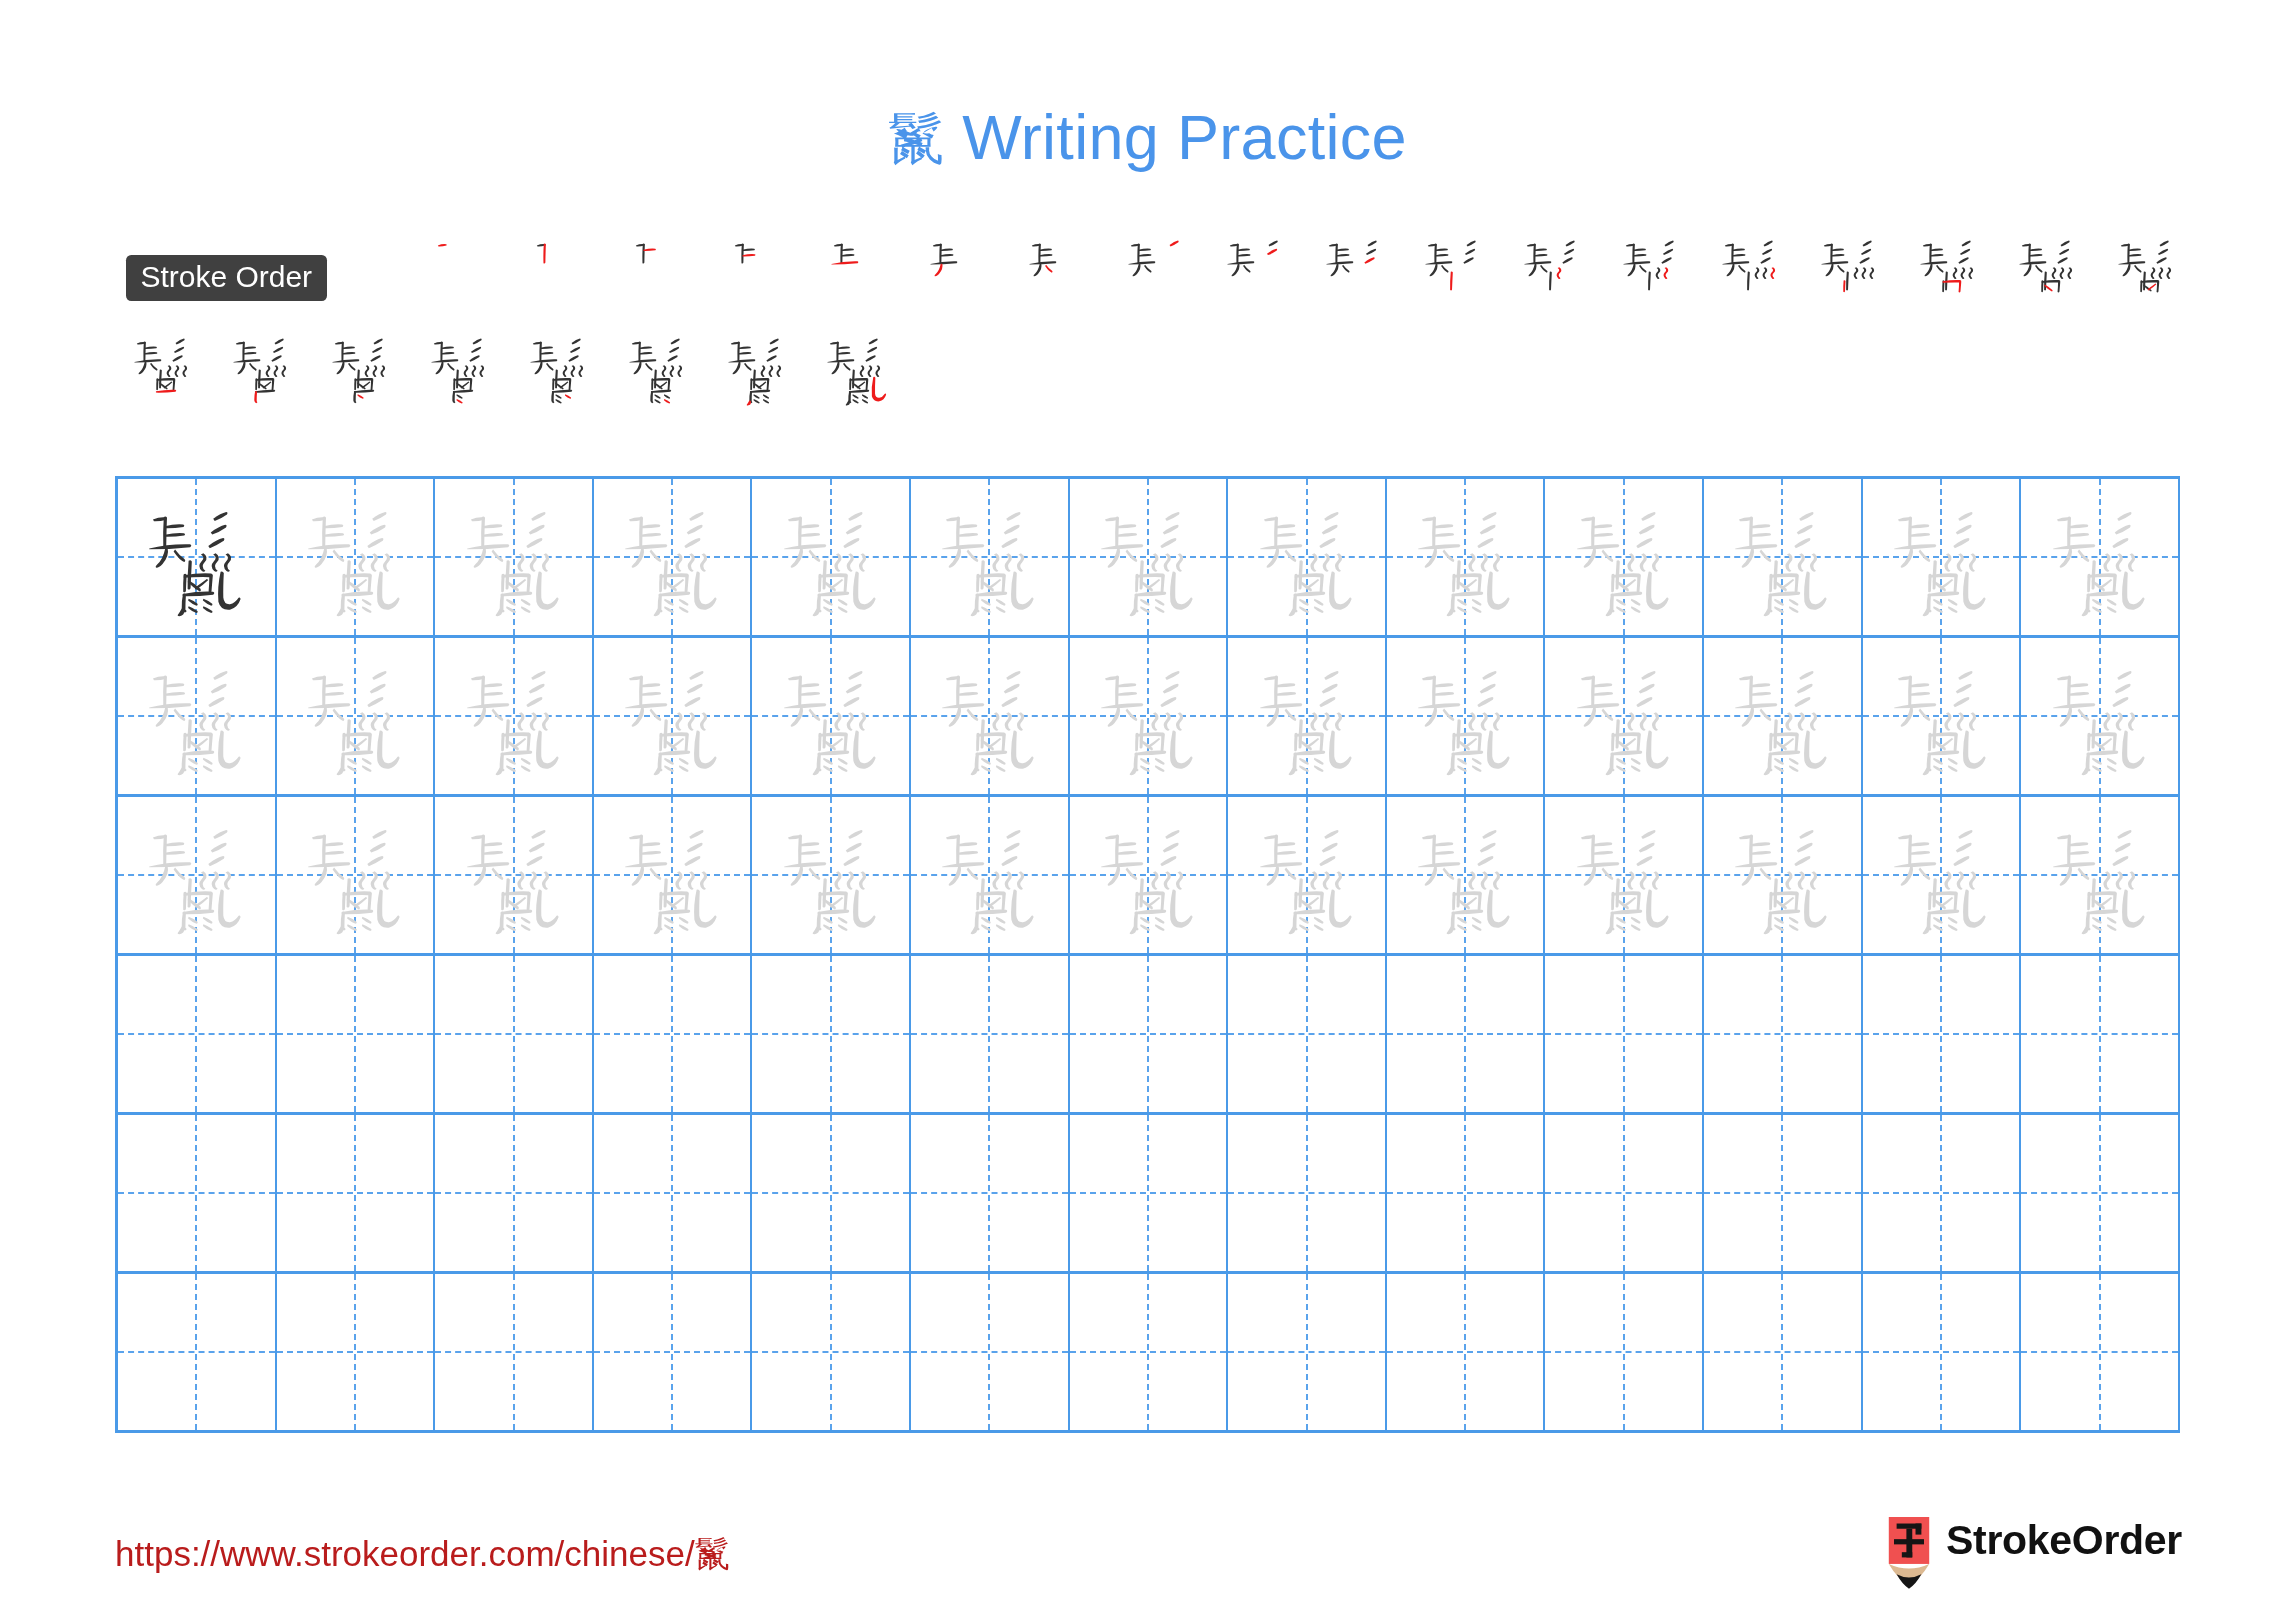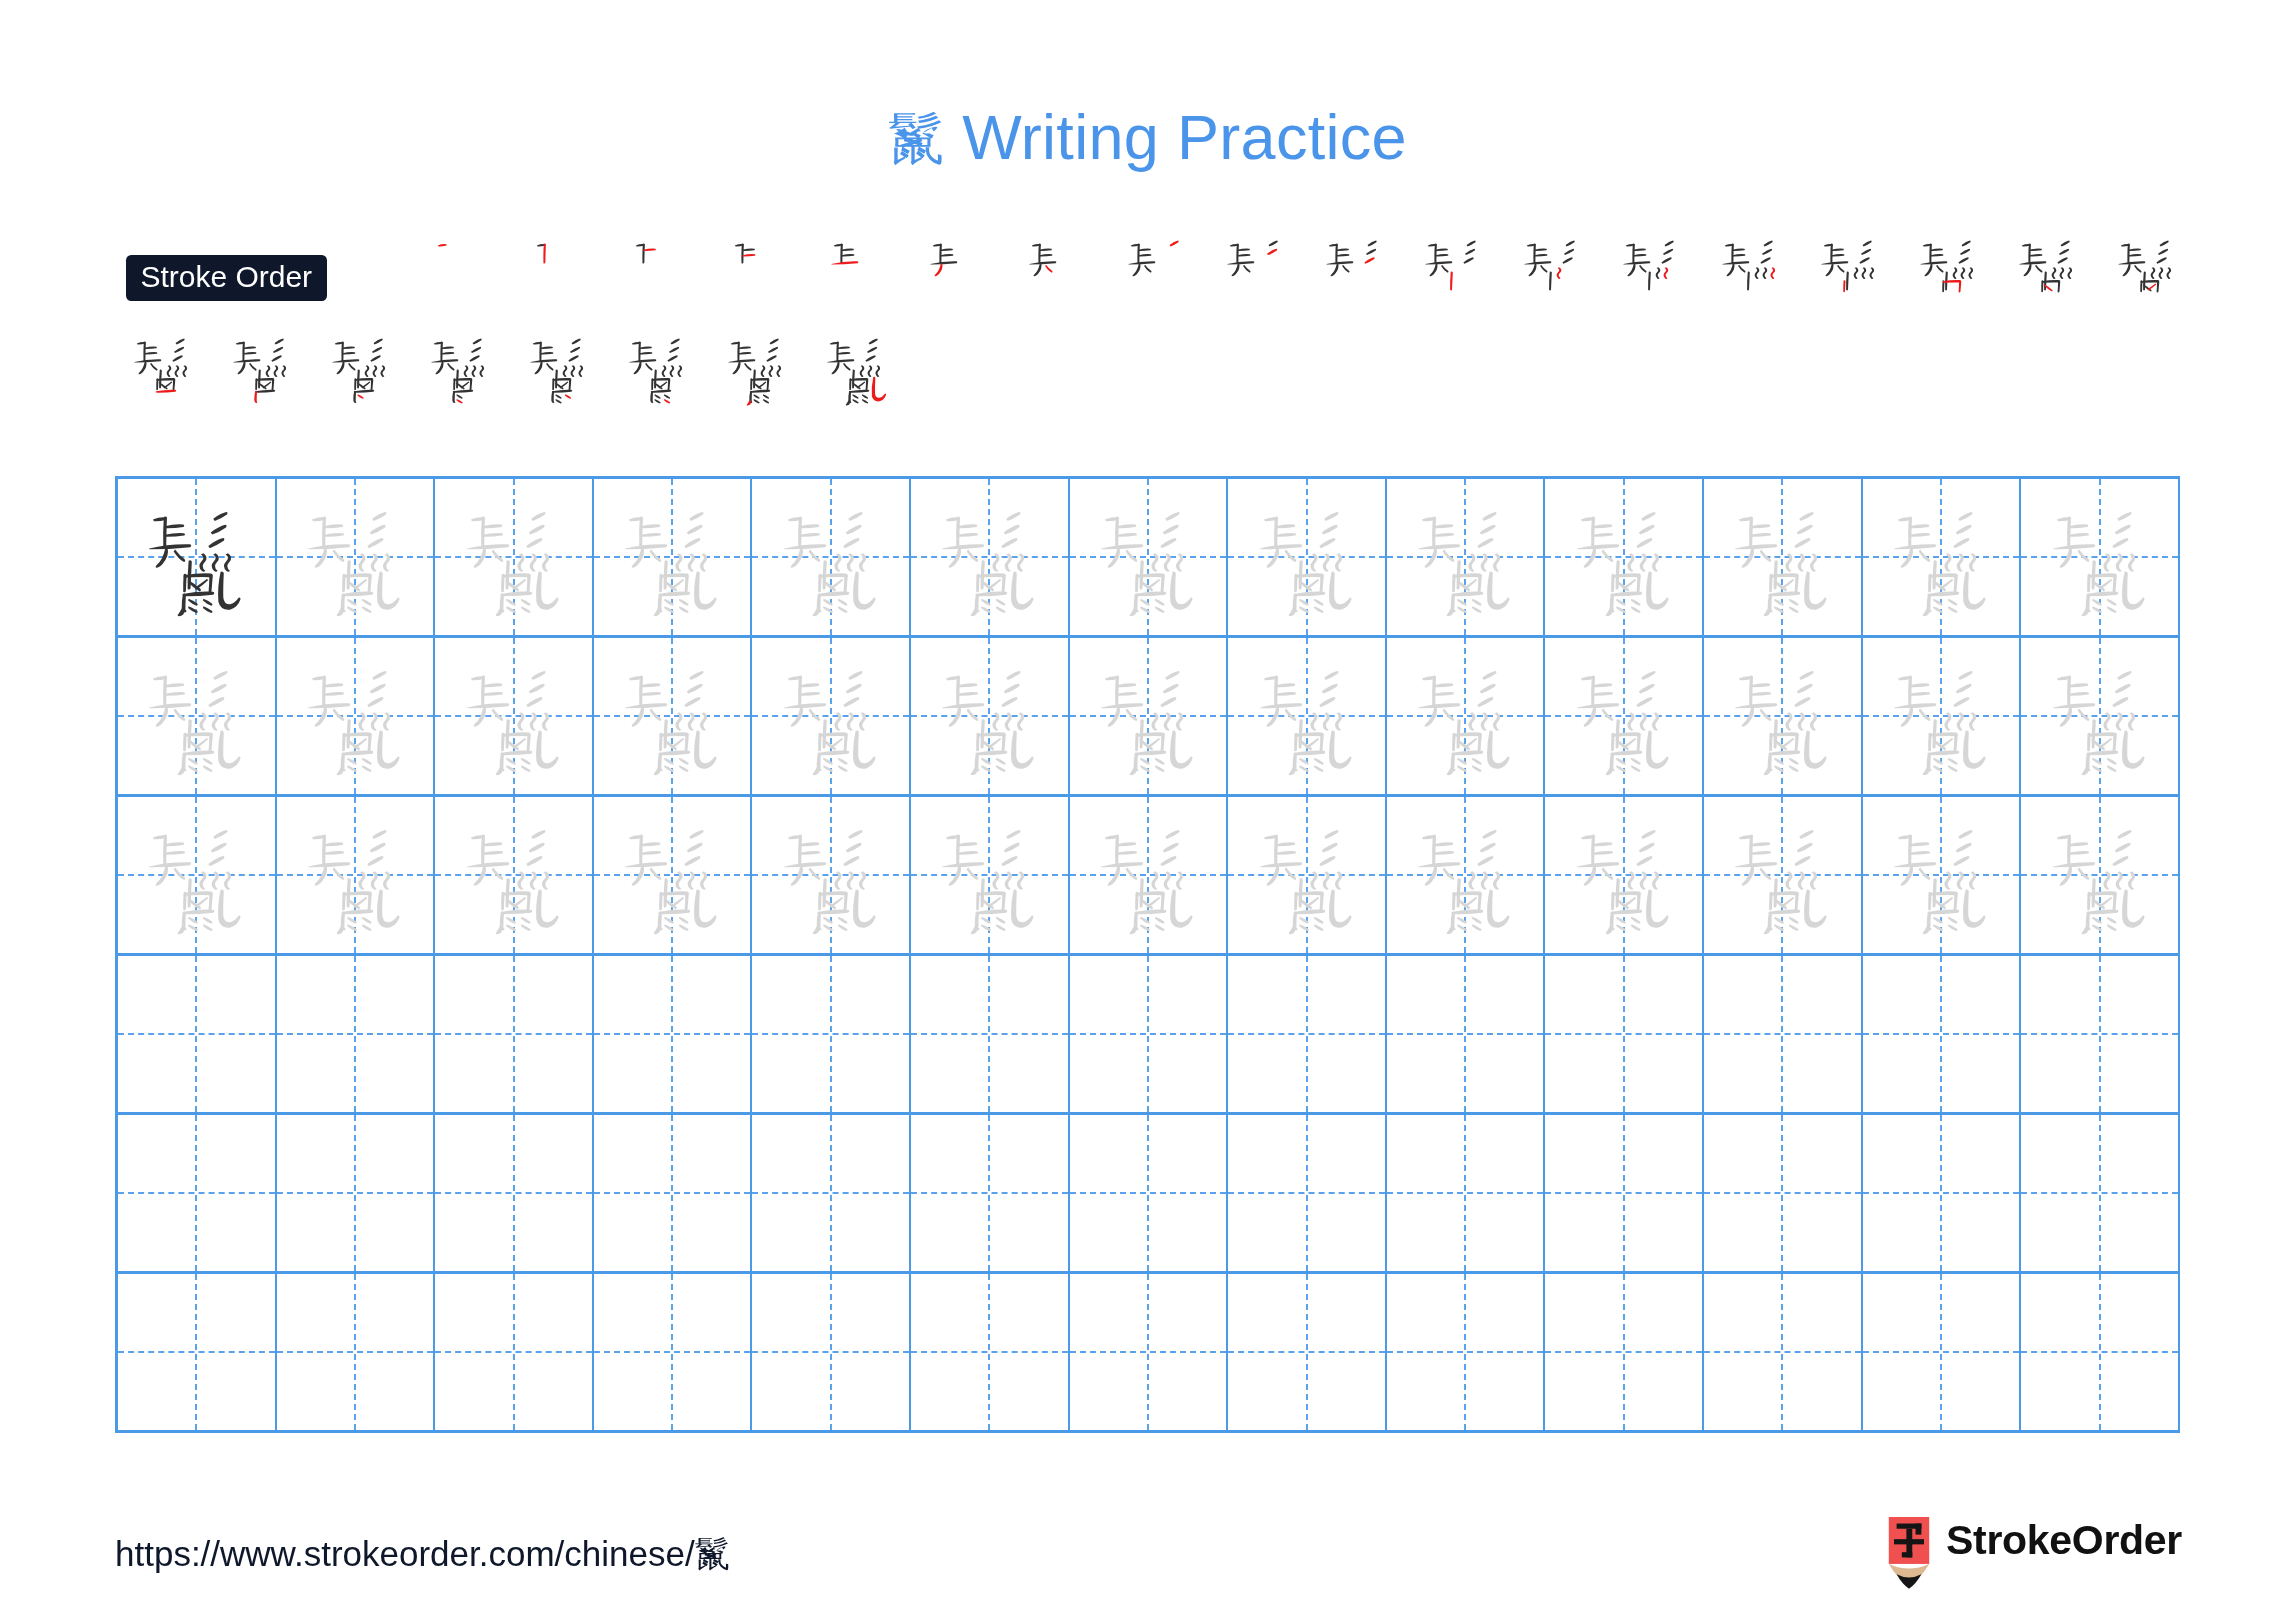--- a/index.html
+++ b/index.html
@@ -32,21 +32,21 @@
     font-family: "DejaVu Sans", "Liberation Sans", sans-serif;
     font-size: 56px;
     vertical-align: 1.3px;
   }
 
   
   .stroke-order-badge {
     position: absolute;
     left: 126px;
     top: 255px;
-    background: #0f172a;
+    background: #404040;
     color: #ffffff;
     font-size: 30px;
     padding: 6.5px 14.4px 9.2px 14.4px;
     border-radius: 5.2px;
     line-height: 1;
     white-space: nowrap;
   }
 
   
   .stroke-rows {
@@ -129,21 +129,21 @@
     width: 123px;
     height: 123px;
   }
 
   
   .footer-url {
     position: absolute;
     left: 115px;
     top: 1531px;
     font-size: 35px;
-    color: #0f172a;
+    color: #b91c1c;
     white-space: nowrap;
   }
 
   .brand {
     position: absolute;
     right: 113px;
     top: 1517px;
     display: flex;
     gap: 14.4px;
   }

